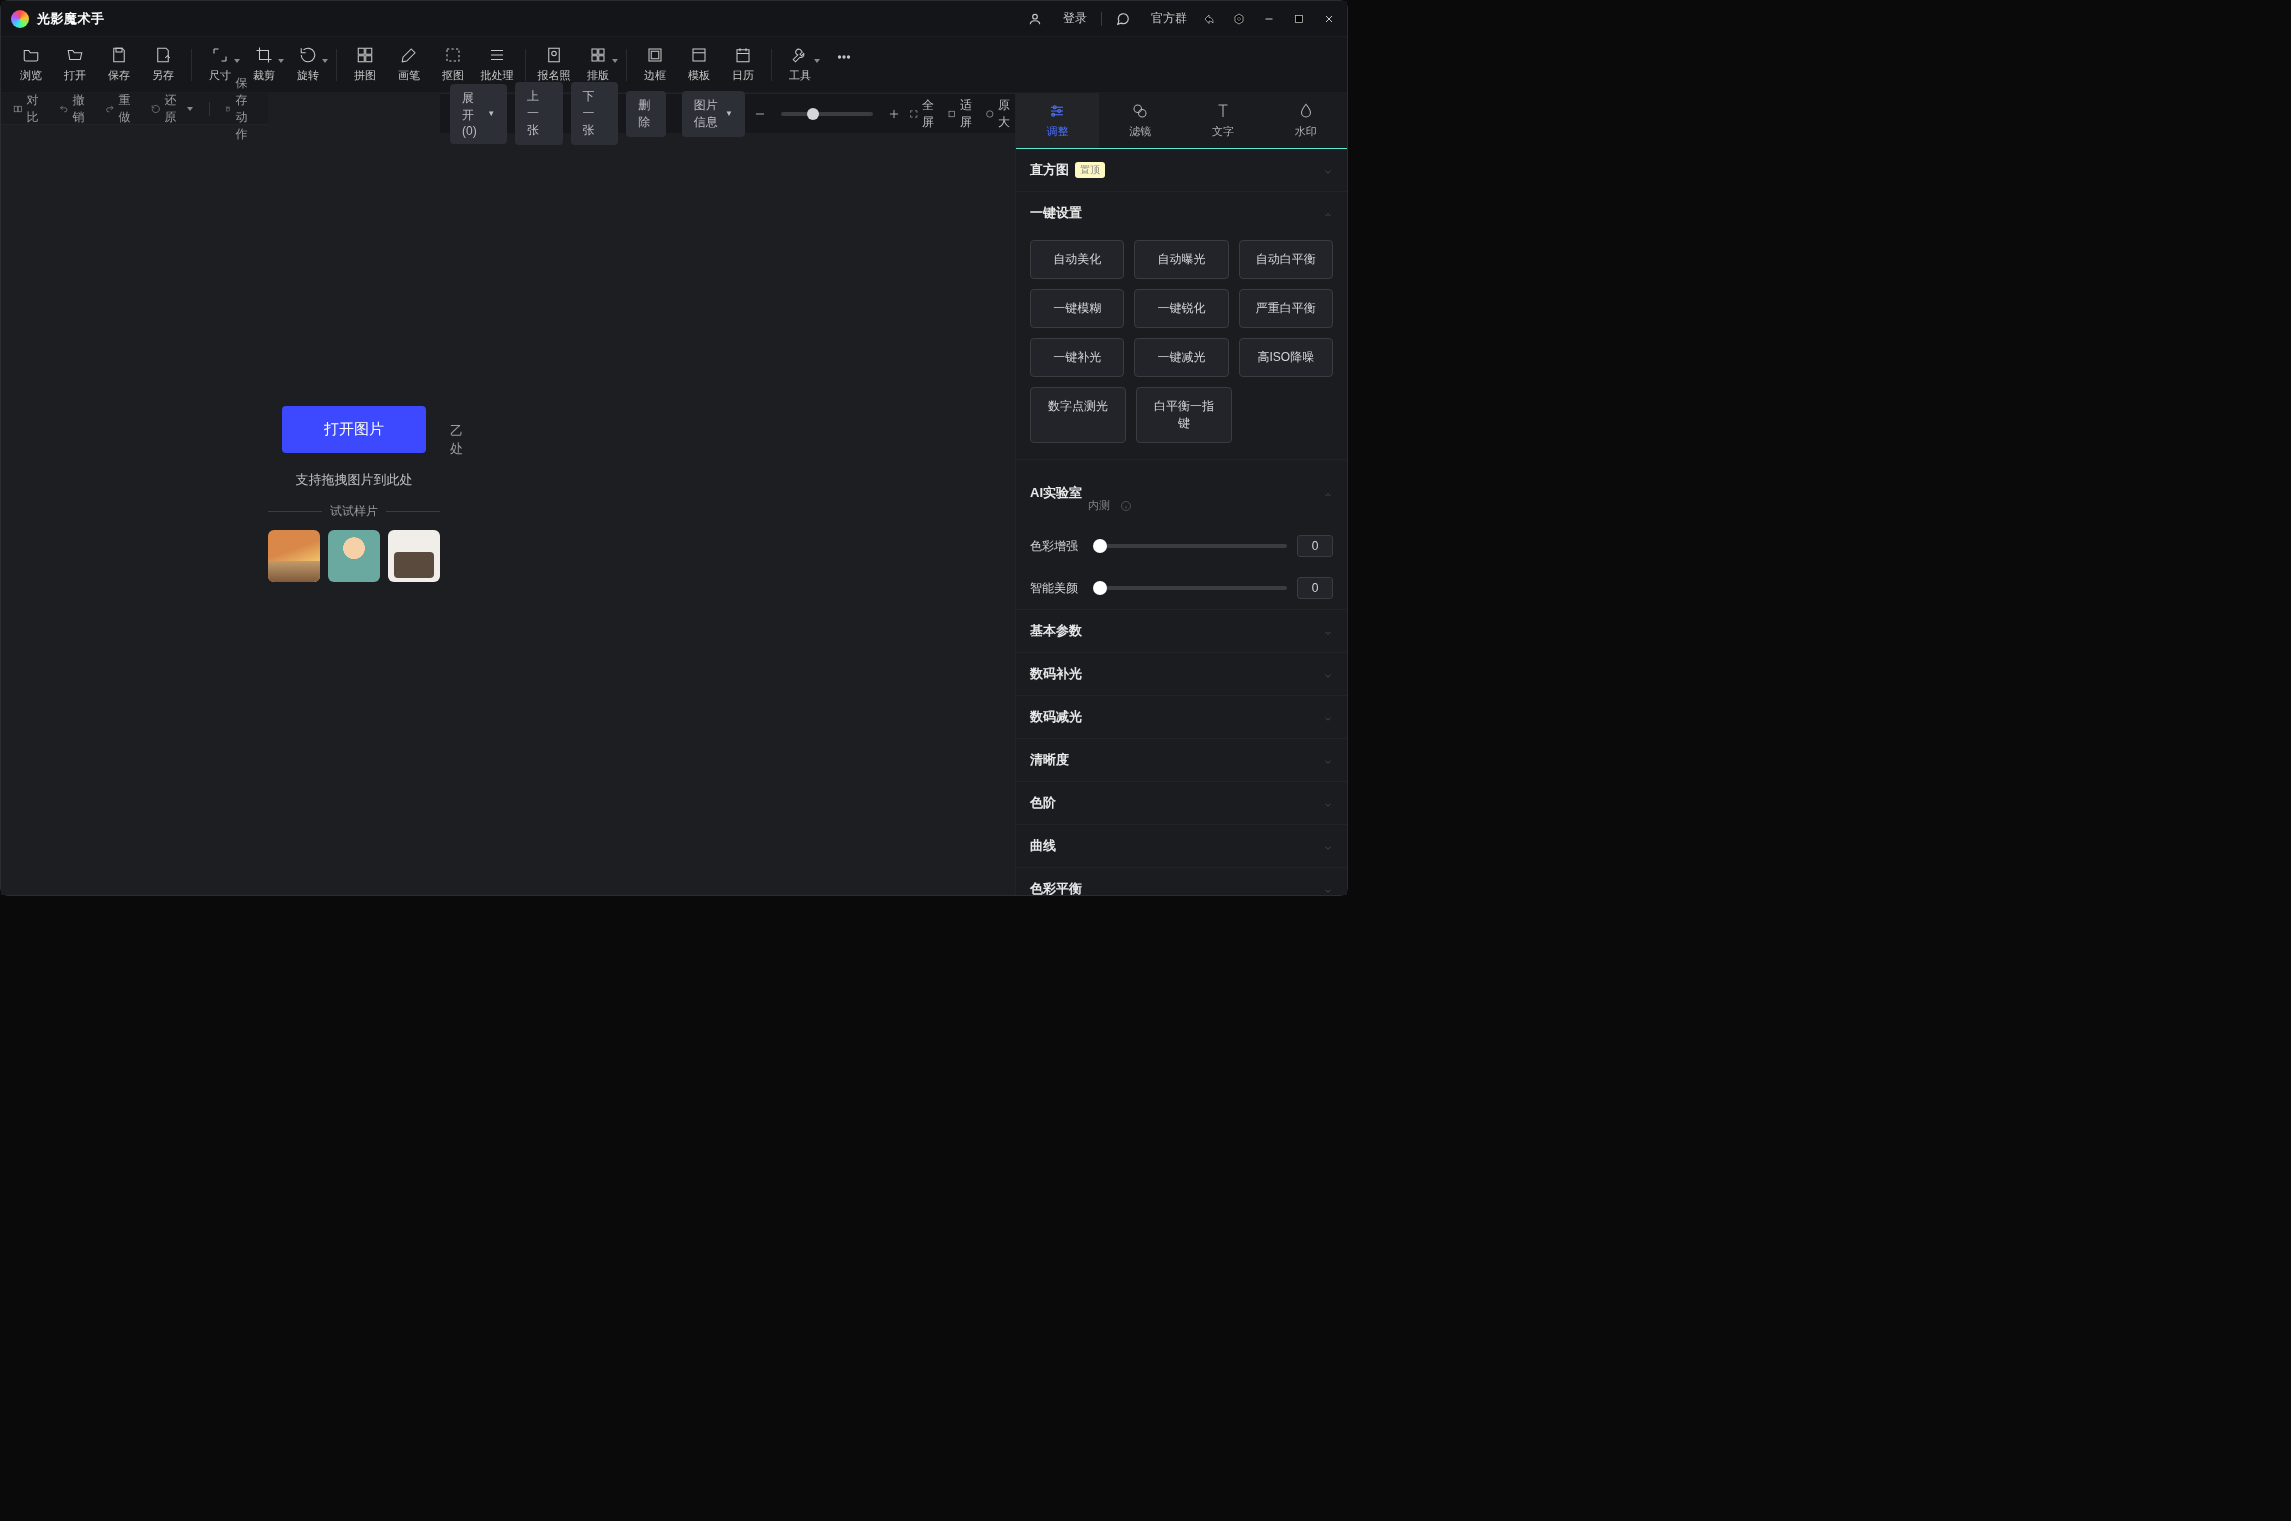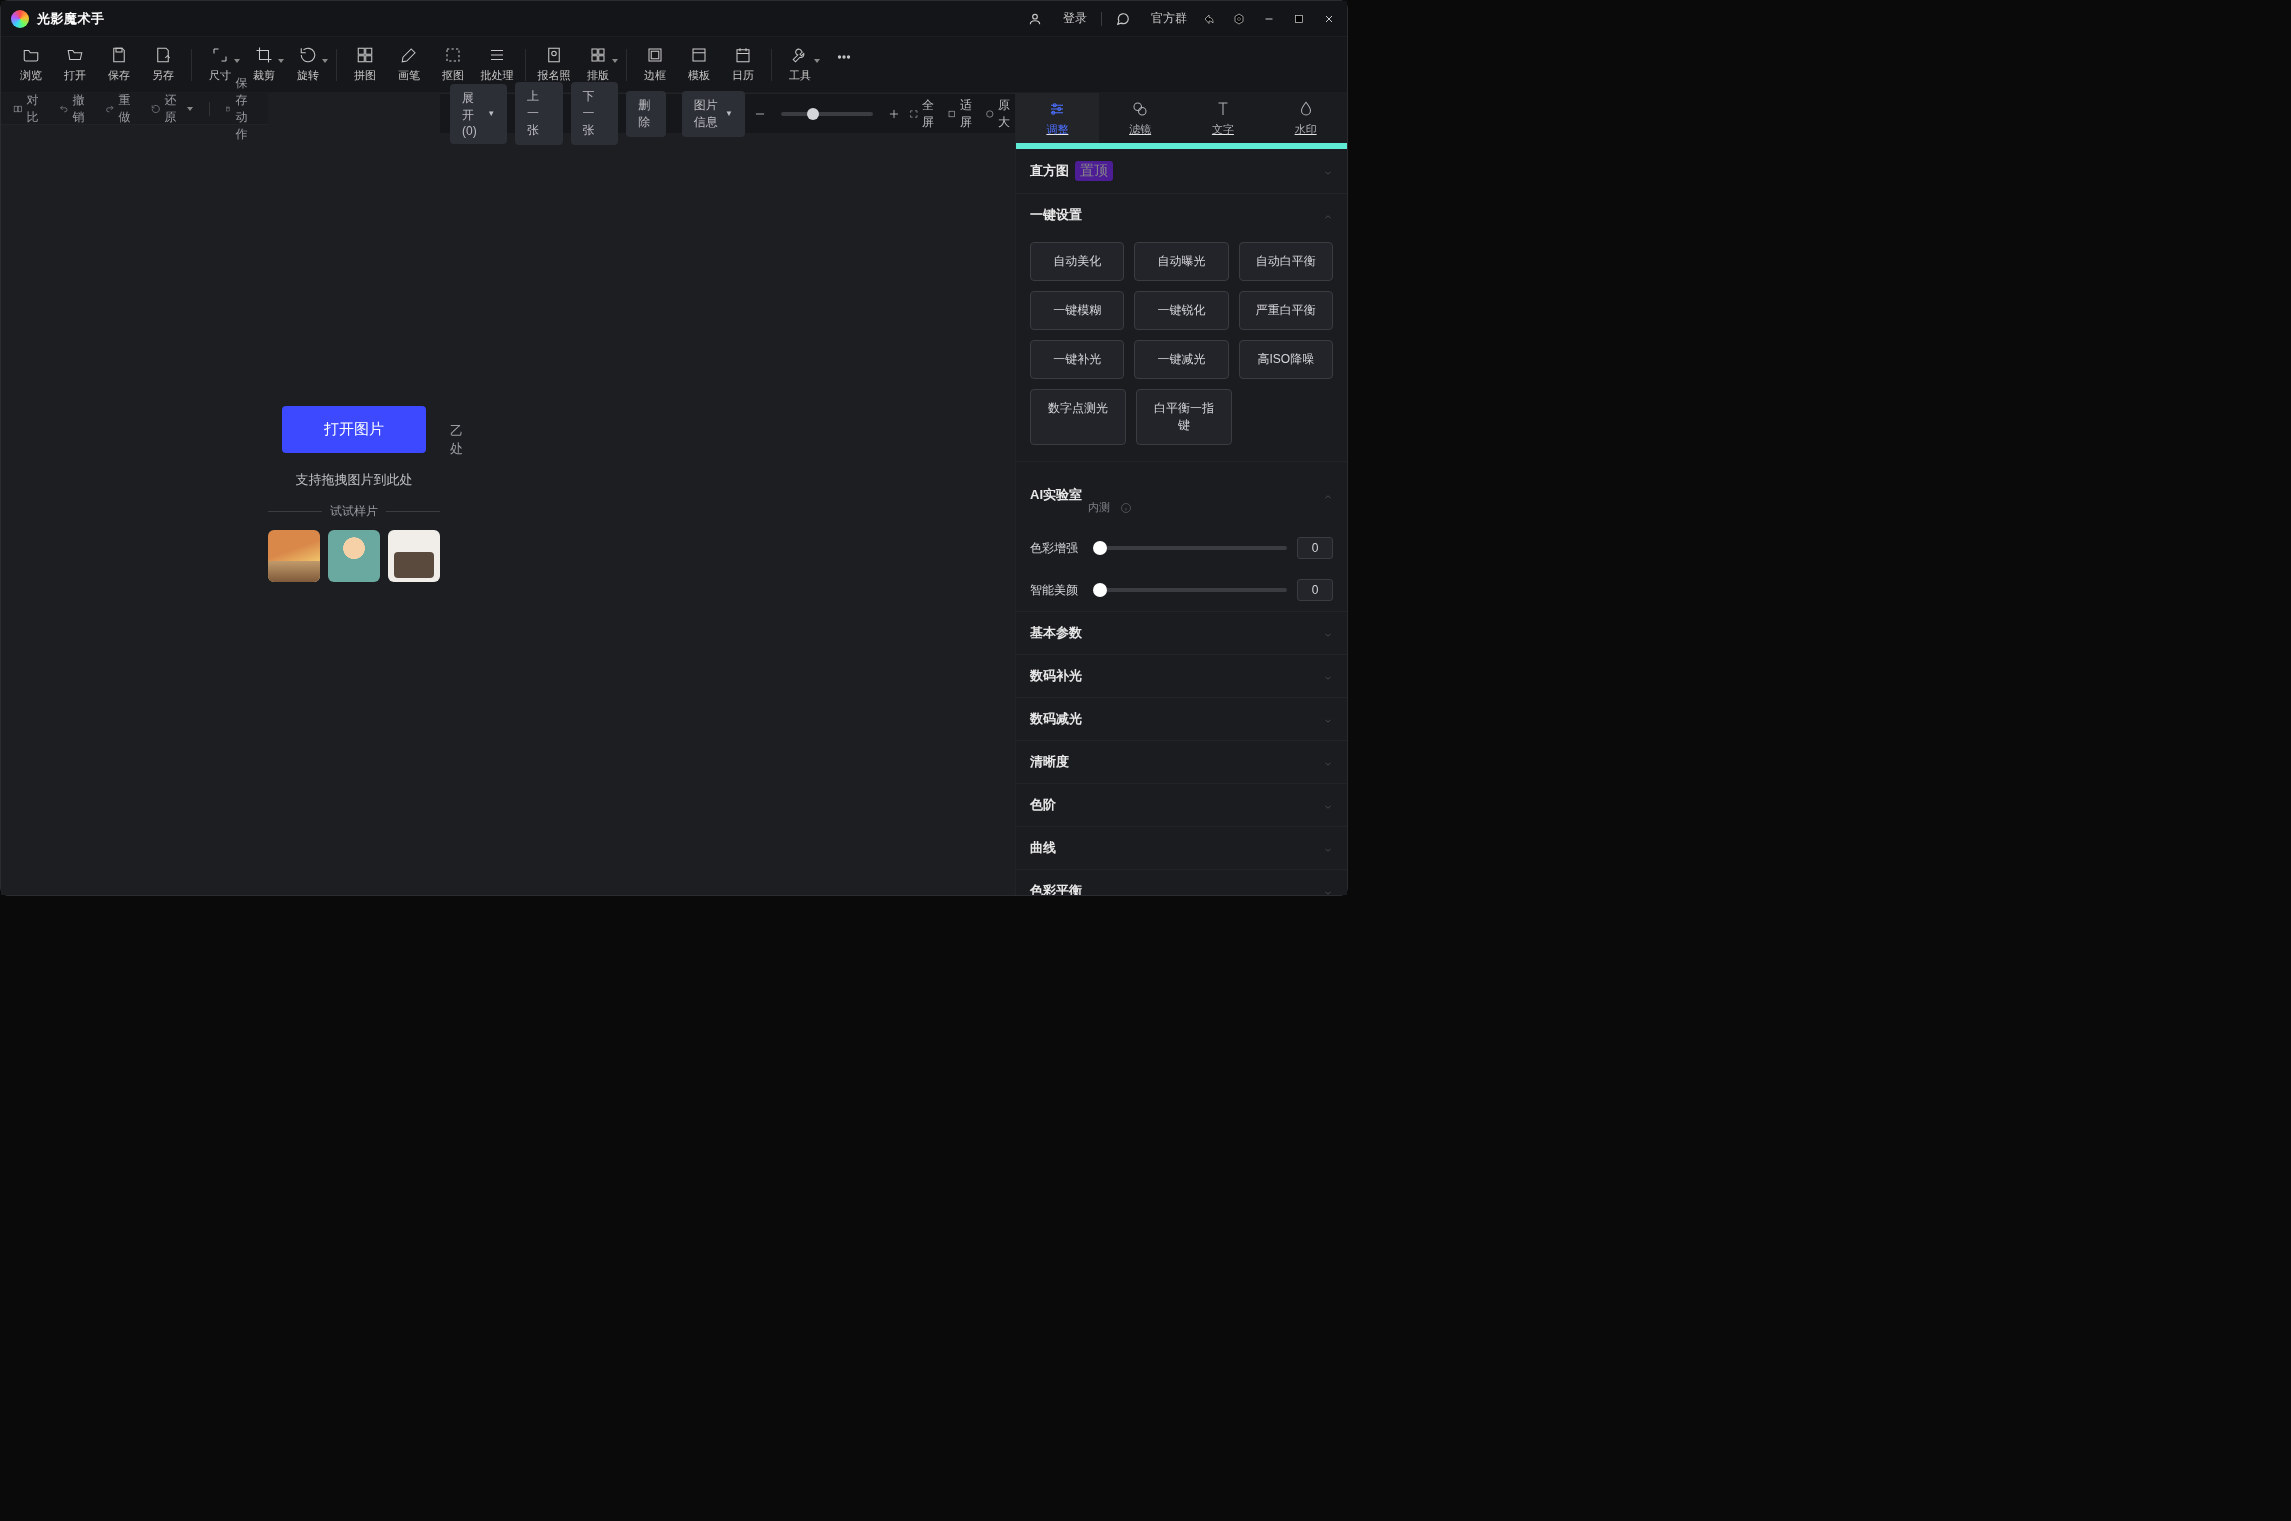--- a/index.html
+++ b/index.html
@@ -43,31 +43,31 @@
 .thumbs{display:flex;gap:8px;margin-top:10px;}
 .thumb{width:52px;height:52px;border-radius:6px;overflow:hidden;cursor:pointer;}
 .thumb.a{background:linear-gradient(160deg,#d9884a 40%,#f0c26a 70%,#ffe7b3 100%);}
 .thumb.a::after{content:"";display:block;width:100%;height:100%;background:linear-gradient(transparent 60%,#c19a6b 60%, #7f5a3a);}
 .thumb.b{background:radial-gradient(circle at 50% 35%, #f6d0a7 25%, #6aa99f 26%);}
 .thumb.c{background:#f1eeea;position:relative;}
 .thumb.c::before{content:"";position:absolute;top:22px;left:6px;width:40px;height:26px;background:#5a4a3d;border-radius:4px;}
 
 
 .panel { width: 332px; background: #1b1c20; border-left:1px solid #222327; display:flex;flex-direction:column; overflow:hidden;}
-.panel-tabs { display:flex; height:56px; border-bottom:6px solid #5eead4;text-decoration:underline;}
+.panel-tabs { display:flex; height:56px; border-bottom:1px solid #5eead4;}
 .ptab{flex:1;display:flex;flex-direction:column;align-items:center;justify-content:center;gap:4px;font-size:11px;color:#aeb0b6;cursor:pointer;}
 .ptab svg{width:18px;height:18px;stroke:#aeb0b6;fill:none;stroke-width:1.4;}
 .ptab.active{color:#4c6fff;background:#222428;}
 .ptab.active svg{stroke:#4c6fff;}
 
 .panel-body { flex: 1; overflow-y: auto; }
 .sect { border-bottom:1px solid #222327; }
 .sect-head { display:flex; align-items:center; padding:12px 14px; font-size:13px; color:#e8e8e8; cursor:pointer;}
 .sect-head .title{font-weight:600;}
-.sect-head .badge{margin-left:6px;padding:1px 5px;font-size:14px;color:#888;background:#4c1d95;border-radius:3px;}
+.sect-head .badge{margin-left:6px;padding:1px 5px;font-size:10px;color:#888;background:#fef9c3;border-radius:3px;}
 .sect-head .tiny{margin-left:6px;font-size:11px;color:#7e8085;display:flex;align-items:center;gap:10px;margin-top:26px;}
 .sect-head .tiny svg{width:12px;height:12px;stroke:#7e8085;fill:none;}
 .sect-head .chev{margin-left:auto;width:10px;height:10px;}
 .sect-head .chev svg{width:10px;height:10px;stroke:#888;fill:none;}
 
 .preset-grid{display:flex;flex-wrap:wrap;gap:10px;padding:6px 14px 16px;}
 .preset{min-width:86px;flex:1;max-width:96px;text-align:center;padding:10px 16px;border:1px solid #3a3c42;border-radius:4px;font-size:12px;color:#d5d6da;cursor:pointer;background:#232429;}
 
 .slider-row{display:flex;align-items:center;gap:10px;padding:10px 14px;}
 .slider-row .label{width:60px;font-size:12px;color:#d5d6da;}

